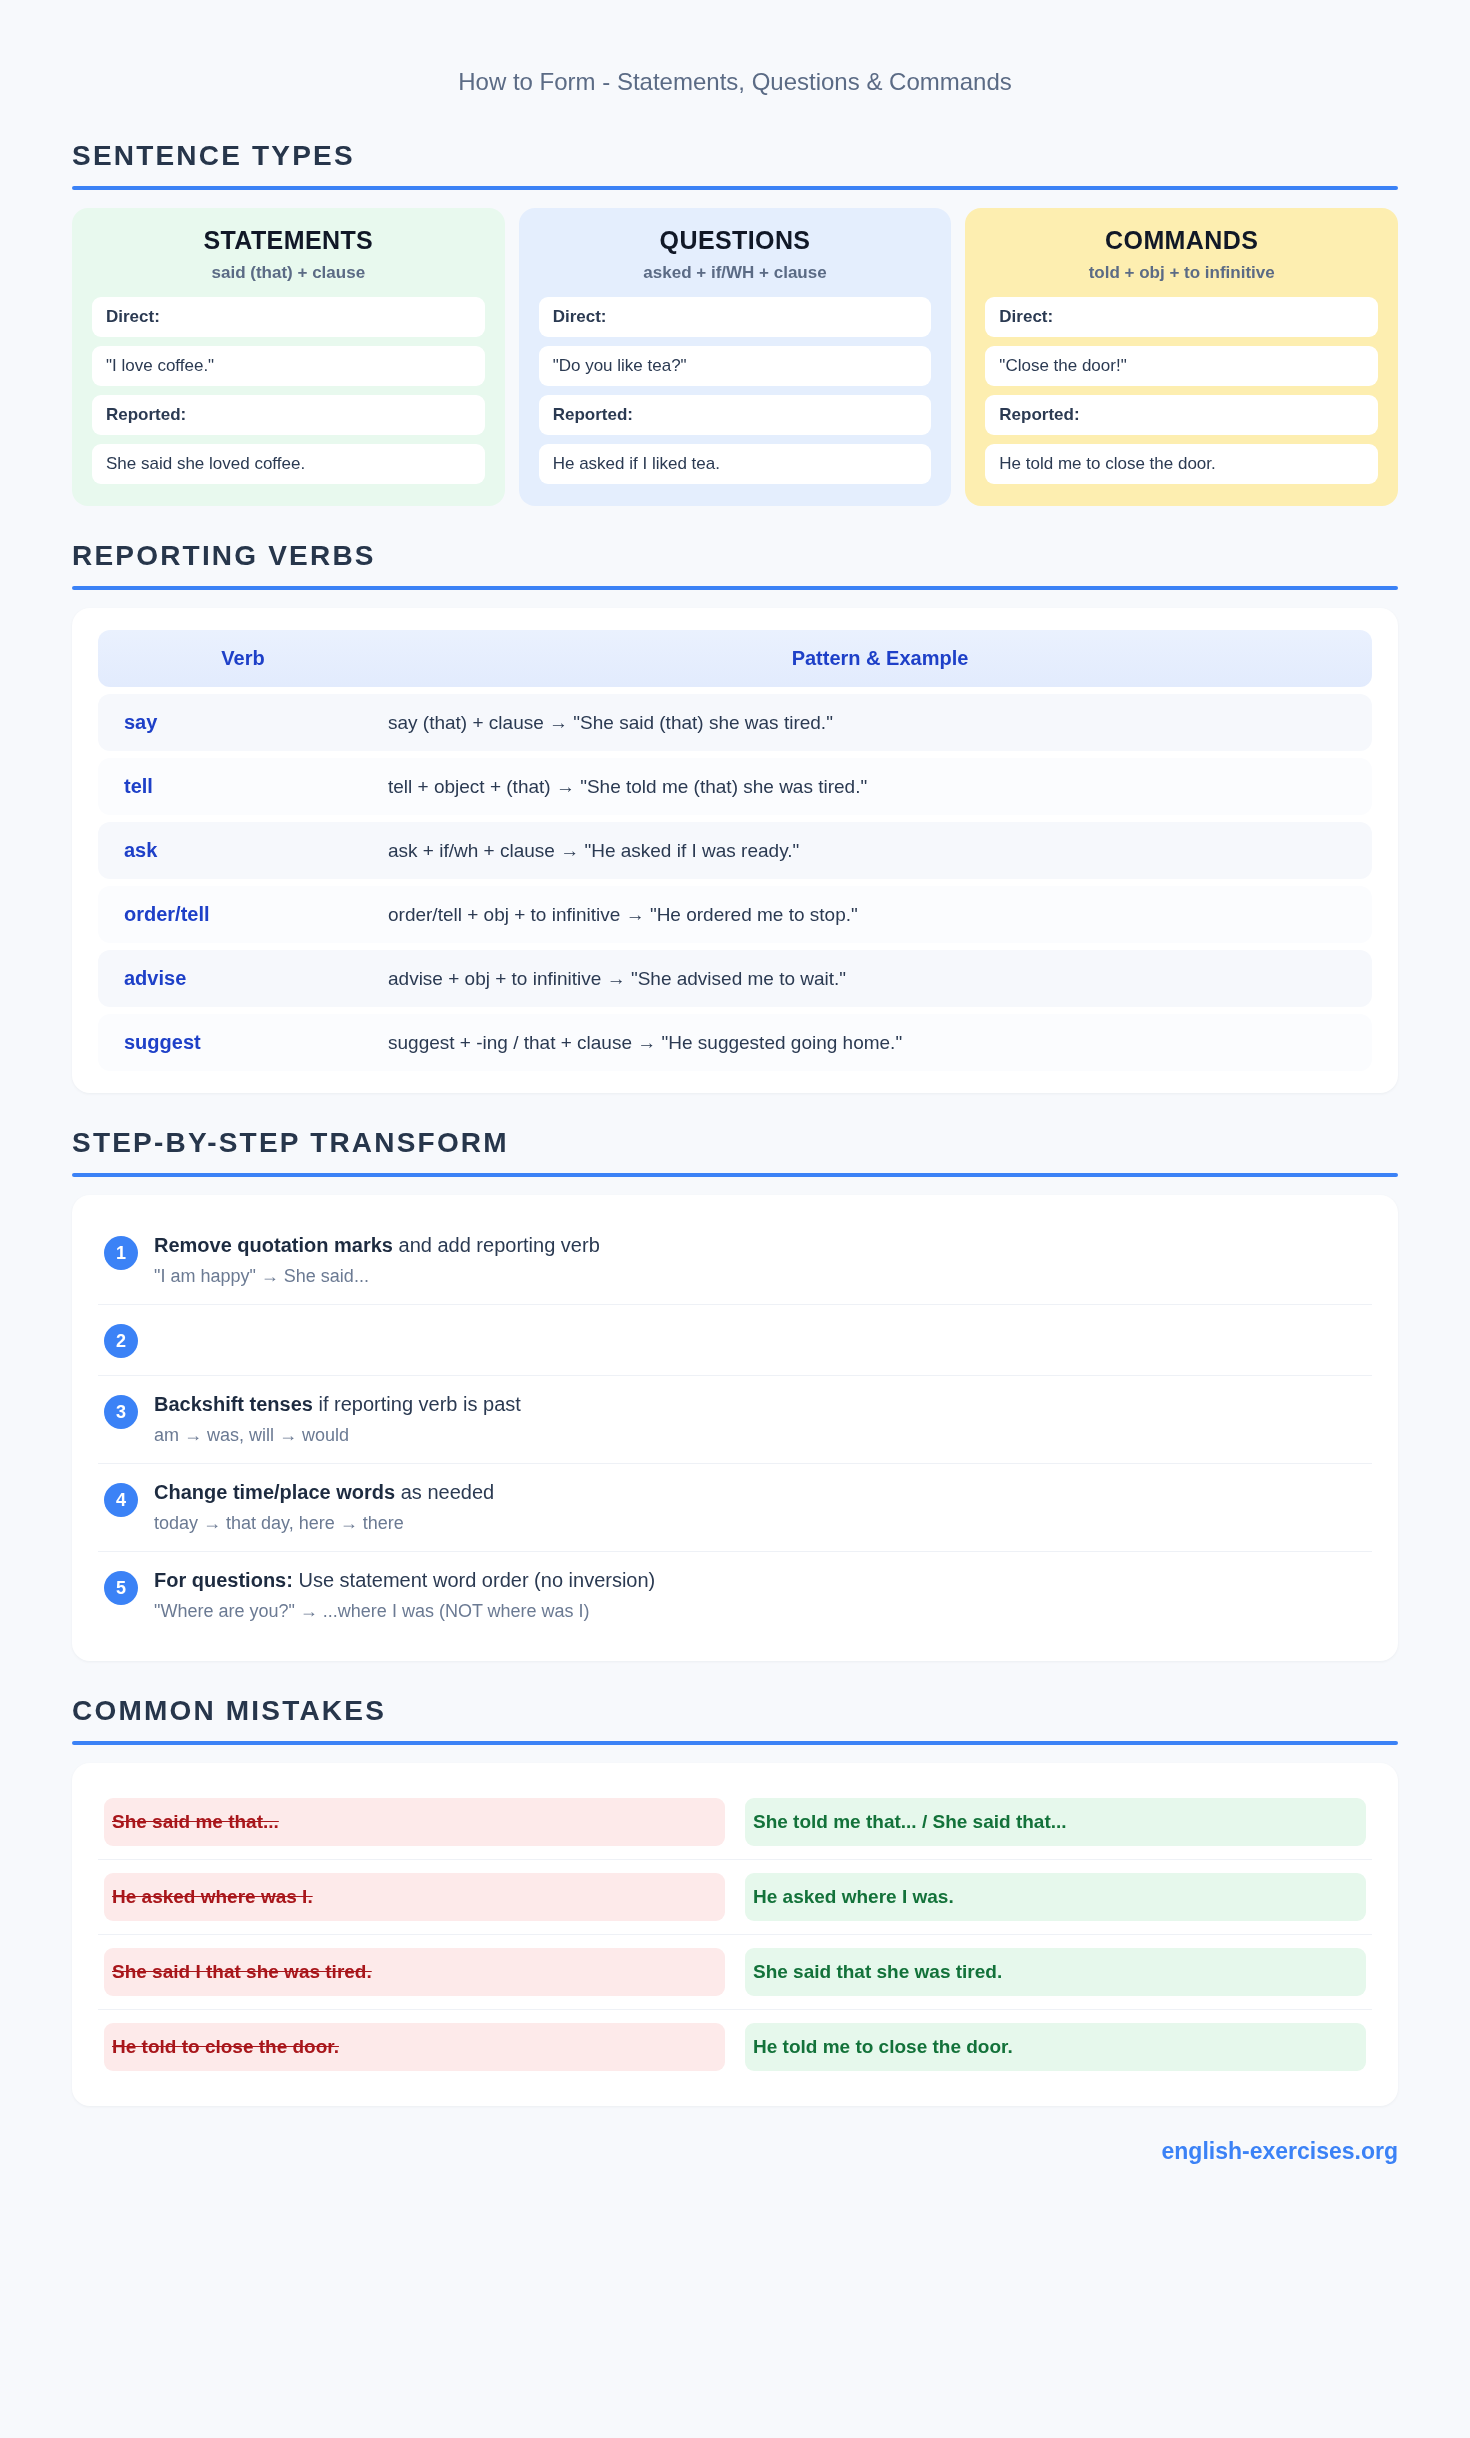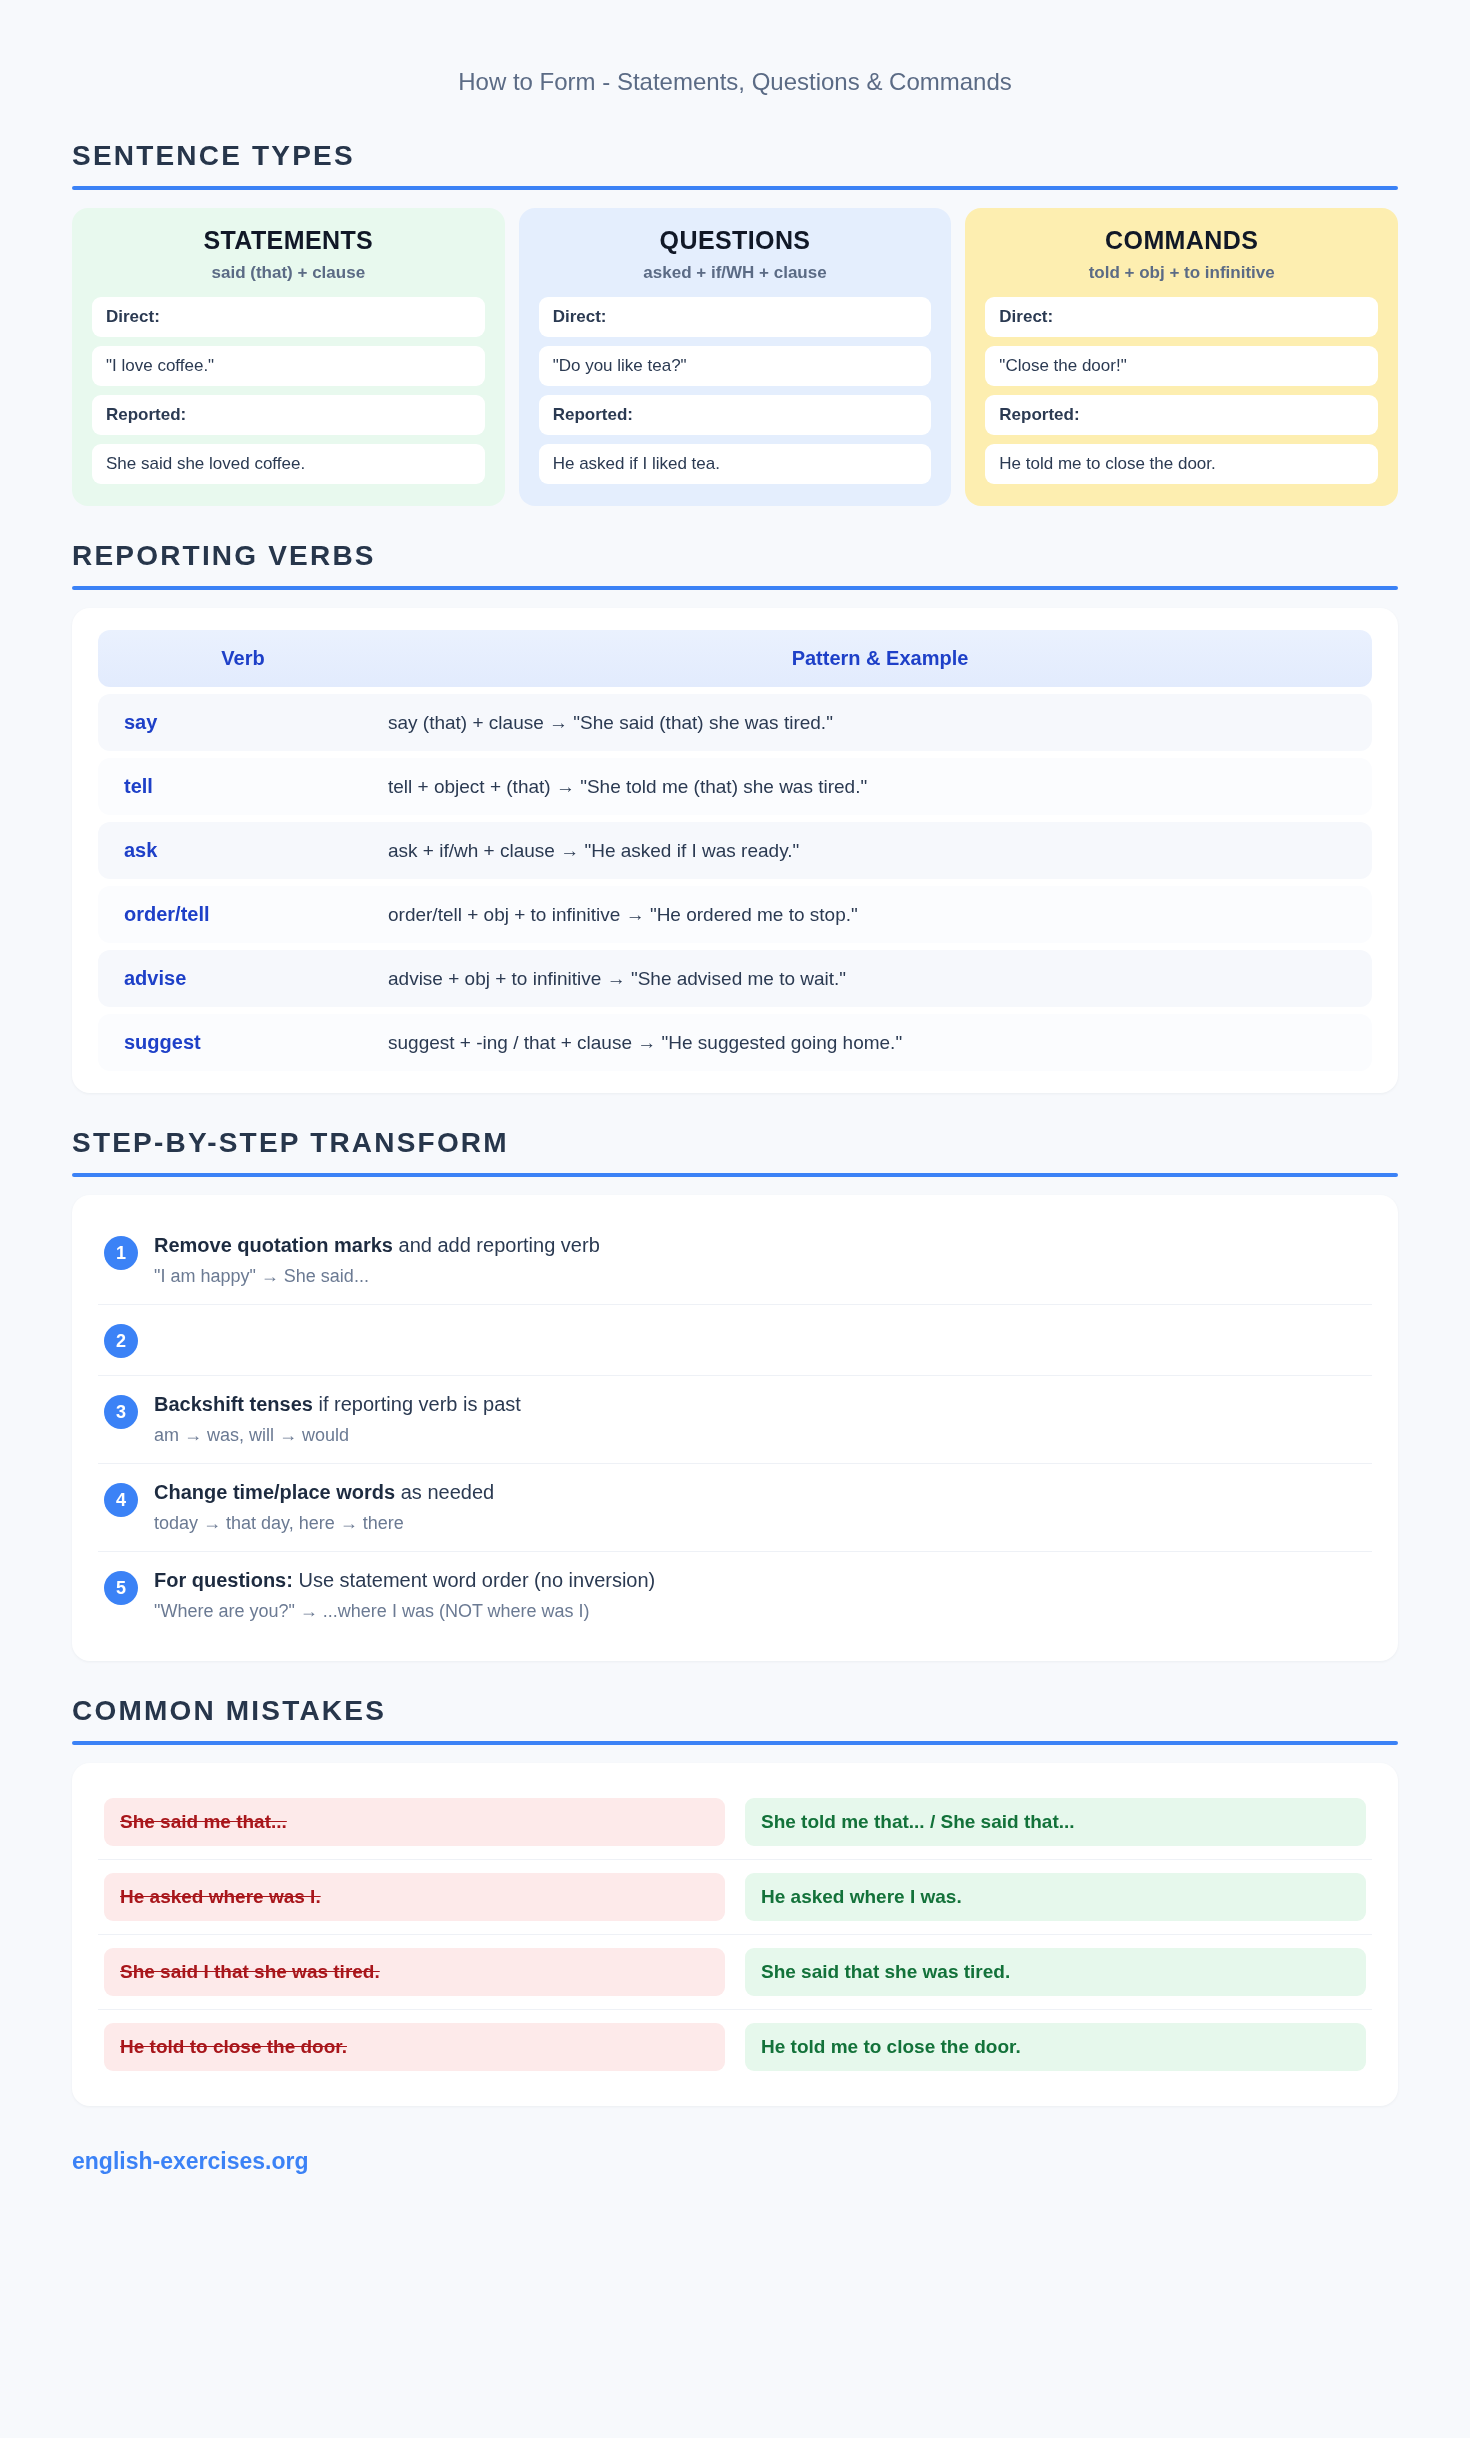--- a/index.html
+++ b/index.html
@@ -162,39 +162,39 @@
   .mrow {
     display: flex;
     gap: 20px;
     padding: 13px 6px;
     border-bottom: 1px solid #eef1f6;
   }
   .mrow:last-child { border-bottom: none; }
   .mbad, .mgood {
     flex: 1;
     border-radius: 9px;
-    padding: 13px 16px;
+    padding: 13px 8px;
     font-size: 19px;
   }
   .mbad {
     background: #fdeaea;
     color: #a8161b;
     text-decoration: line-through;
     font-weight: 600;
   }
   .mgood {
     background: #e6f8ec;
     color: #13723a;
     font-weight: 600;
   }
 
   
   .foot {
-    text-align: left;
-    margin-top: 42px;
+    text-align: right;
+    margin-top: 32px;
     font-size: 23px;
     font-weight: 700;
     color: #3b82f6;
   }
 </style>
 </head>
 <body>
 
 <div class="page">
 

